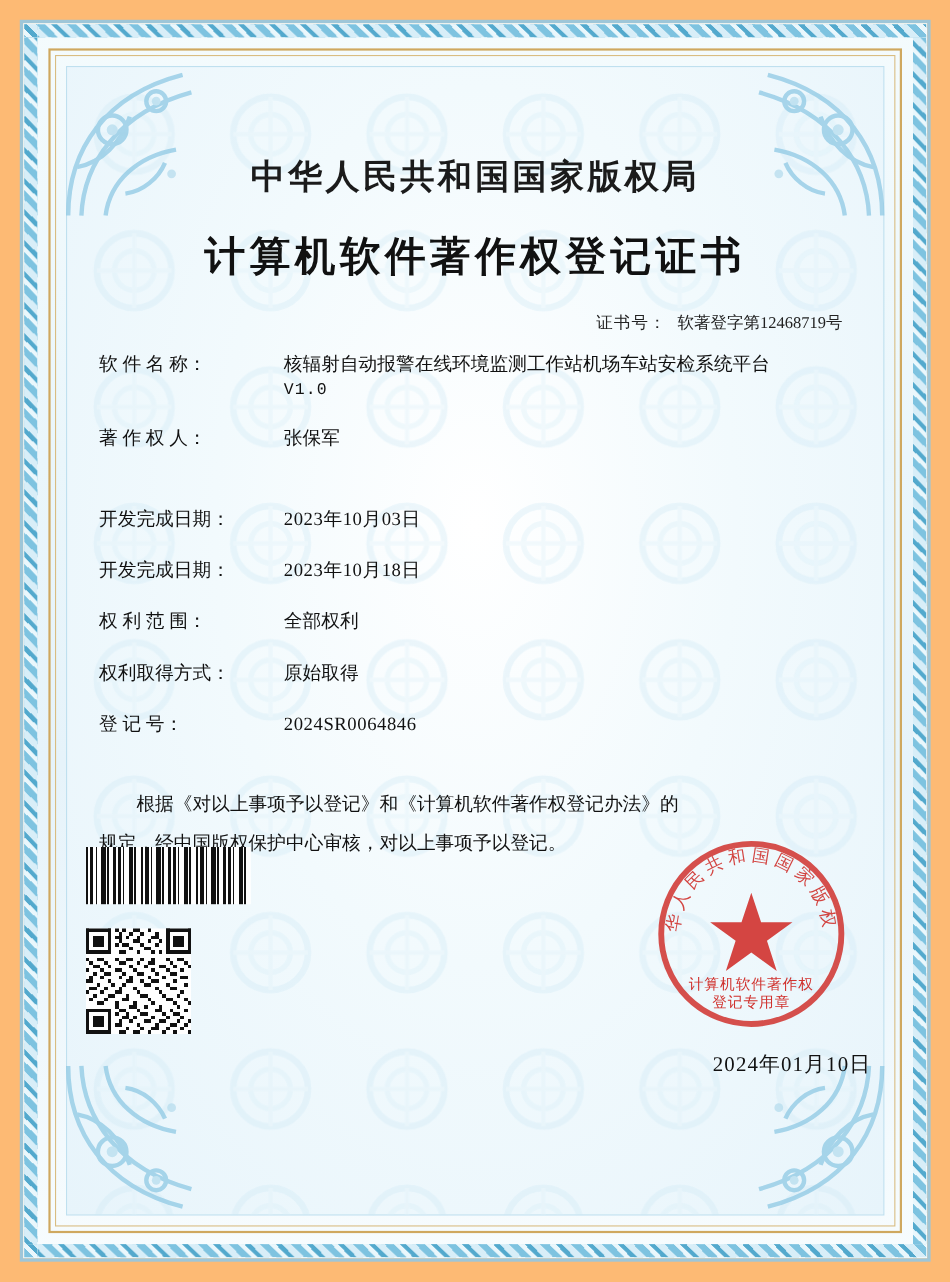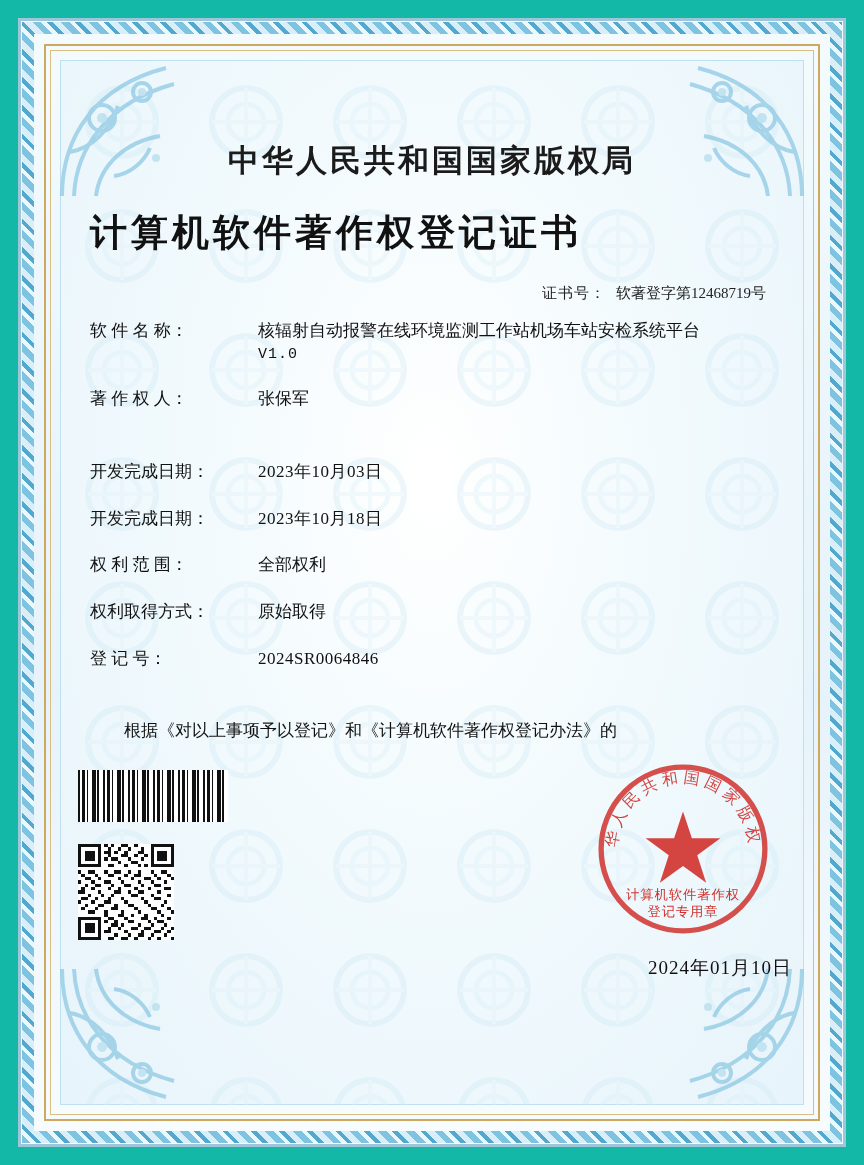--- a/index.html
+++ b/index.html
@@ -8,21 +8,21 @@
     background: #ffffff;
   }
   body {
     font-family: "Liberation Serif", serif;
   }
   .page {
     position: relative;
     width: 864px;
     height: 1165px;
     overflow: hidden;
-    background: #14b8a6;
+    background: #fdba74;
   }
 
   
   .frame-outer {
     position: absolute;
     left: 18px; top: 18px;
     width: 828px; height: 1129px;
     box-sizing: border-box;
     border: 3px solid #9ec6d8;
     background:
@@ -96,20 +96,21 @@
   .title-cn {
     text-align: center;
     font-family: "Liberation Serif", serif;
     font-size: 31px;
     font-weight: 700;
     letter-spacing: 3px;
     color: #1b1b1b;
     margin-top: 48px;
   }
   .title-main {
+    text-align: center;
     font-family: Liberation Sans, sans-serif;
     font-size: 37px;
     font-weight: 700;
     letter-spacing: 4px;
     color: #111111;
     margin-top: 26px;
   }
   .cert-no {
     margin-top: 26px;
     text-align: right;
@@ -326,20 +327,21 @@
         <div class="v">原始取得</div>
       </div>
       <div class="field">
         <div class="k">登 记 号：</div>
         <div class="v mono-num">2024SR0064846</div>
       </div>
     </div>
 
     <div class="para">
       <span class="indent"></span><span>根据《对以上事项予以登记》和《计算机软件著作权登记办法》的</span><br>
+      <span>规定，经中国版权保护中心审核，对以上事项予以登记。</span>
     </div>
 
   </div>
 
   <div class="codes">
     <div class="barcode"></div>
     <svg class="qr" viewBox="0 0 29 29" shape-rendering="crispEdges">
       <rect width="29" height="29" fill="#ffffff"></rect>
       <g fill="#111111">
         <rect x="0" y="0" width="7" height="1"></rect>

